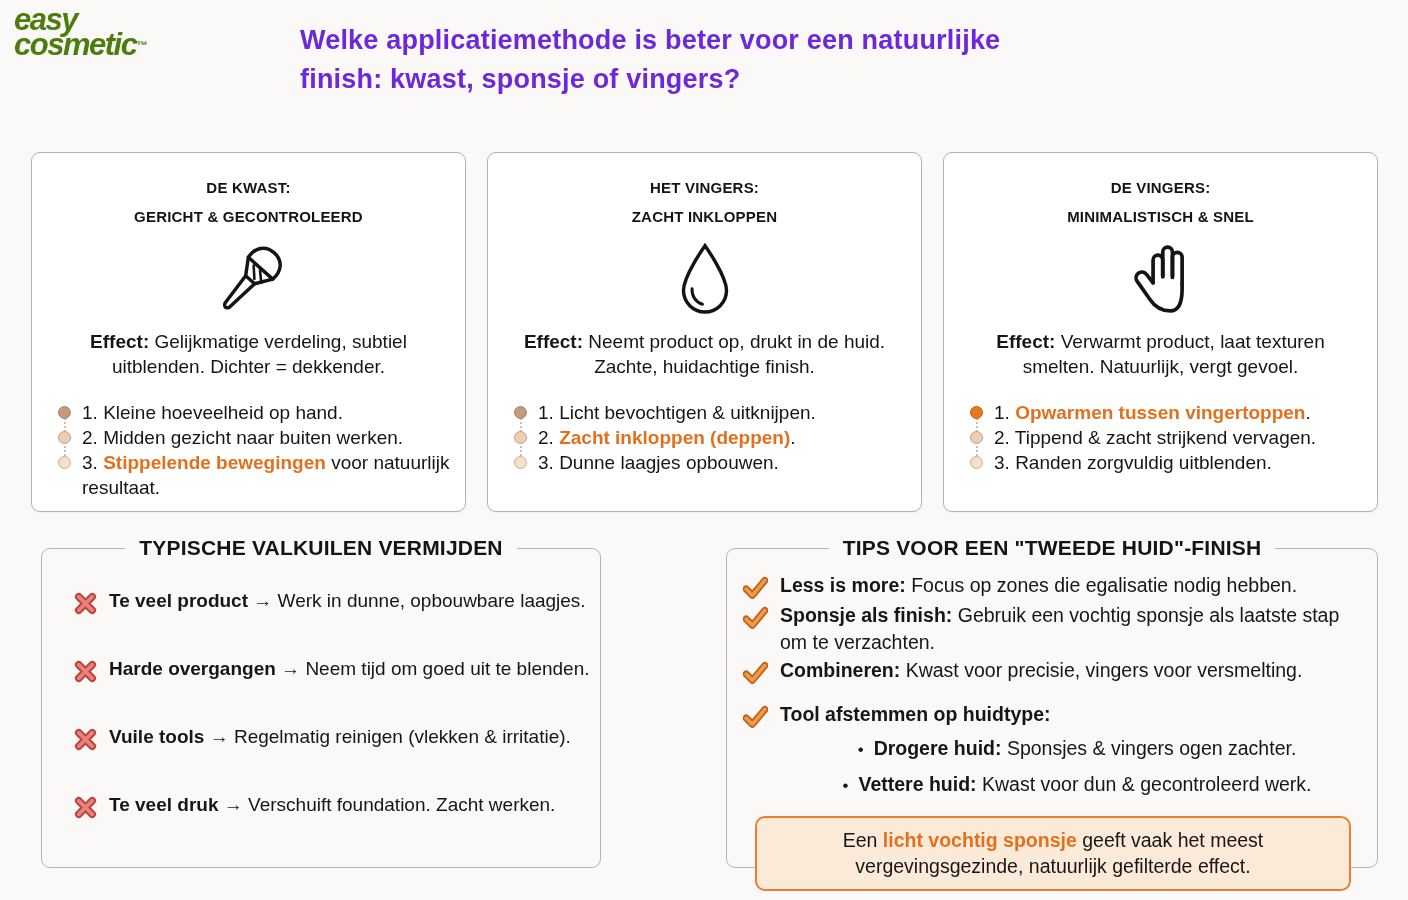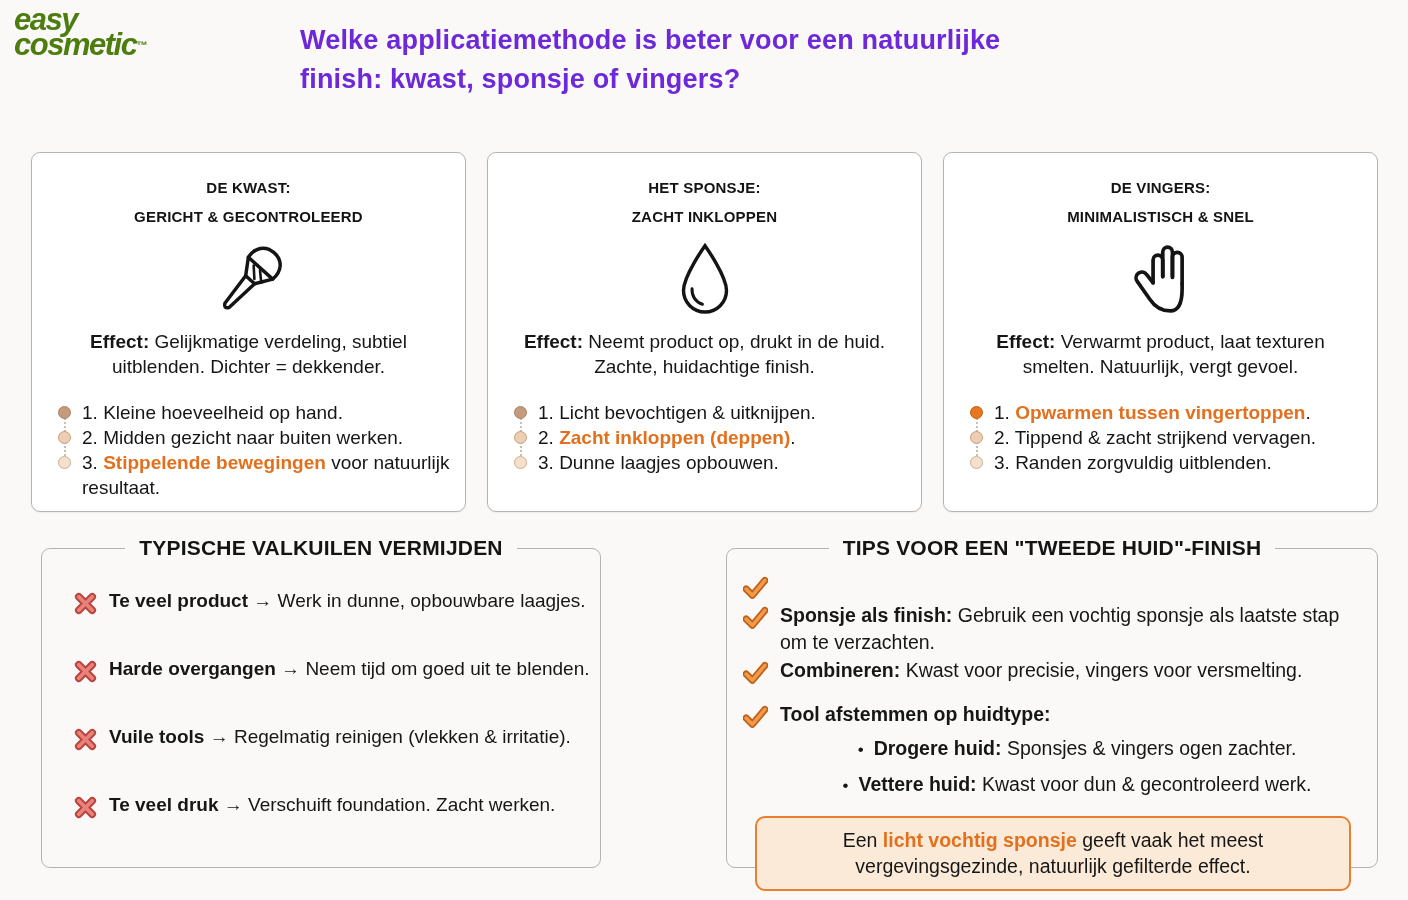--- a/index.html
+++ b/index.html
@@ -112,21 +112,21 @@
         </div>
         <div class="step">
           <span class="dot t3"></span>
           <span class="txt"><span>3.</span> <span></span><span class="hl">Stippelende bewegingen</span><span> voor natuurlijk resultaat.</span></span>
         </div>
       </div>
     </div>
 
     <div class="card">
       <div class="card-title">
-        <span>HET SPONSJE:</span><br>
+        <span>HET VINGERS:</span><br>
         <span>ZACHT INKLOPPEN</span>
       </div>
       <div class="card-icon">
         <svg width="86" height="86" viewBox="0 0 100 100">
           <g fill="none" stroke="#141414" stroke-linecap="round">
             <path d="M50 9 C50 9 25 44 25 61 a25 25 0 0 0 50 0 C75 44 50 9 50 9 Z" stroke-width="4"></path>
             <path d="M35 59 a17 17 0 0 0 12 18" stroke-width="3.5"></path>
           </g>
         </svg>
       </div>
@@ -223,20 +223,21 @@
   </fieldset>
 
   <fieldset class="panel panel-right">
     <legend>TIPS VOOR EEN "TWEEDE HUID"-FINISH</legend>
     <div class="tips-body">
       <div class="tip">
         <svg width="25" height="25" viewBox="0 0 32 32">
             <path d="M4 18 L12 26 L28 7" stroke="#c05f17" stroke-width="9" stroke-linecap="round" stroke-linejoin="round" fill="none"></path>
             <path d="M4 18 L12 26 L28 7" stroke="#f09a4a" stroke-width="4.5" stroke-linecap="round" stroke-linejoin="round" fill="none"></path>
           </svg>
+        <span><b>Less is more:</b> <span>Focus op zones die egalisatie nodig hebben.</span></span>
       </div>
       <div class="tip">
         <svg width="25" height="25" viewBox="0 0 32 32">
             <path d="M4 18 L12 26 L28 7" stroke="#c05f17" stroke-width="9" stroke-linecap="round" stroke-linejoin="round" fill="none"></path>
             <path d="M4 18 L12 26 L28 7" stroke="#f09a4a" stroke-width="4.5" stroke-linecap="round" stroke-linejoin="round" fill="none"></path>
           </svg>
         <span><b>Sponsje als finish:</b> <span>Gebruik een vochtig sponsje als laatste stap om te verzachten.</span></span>
       </div>
       <div class="tip">
         <svg width="25" height="25" viewBox="0 0 32 32">

